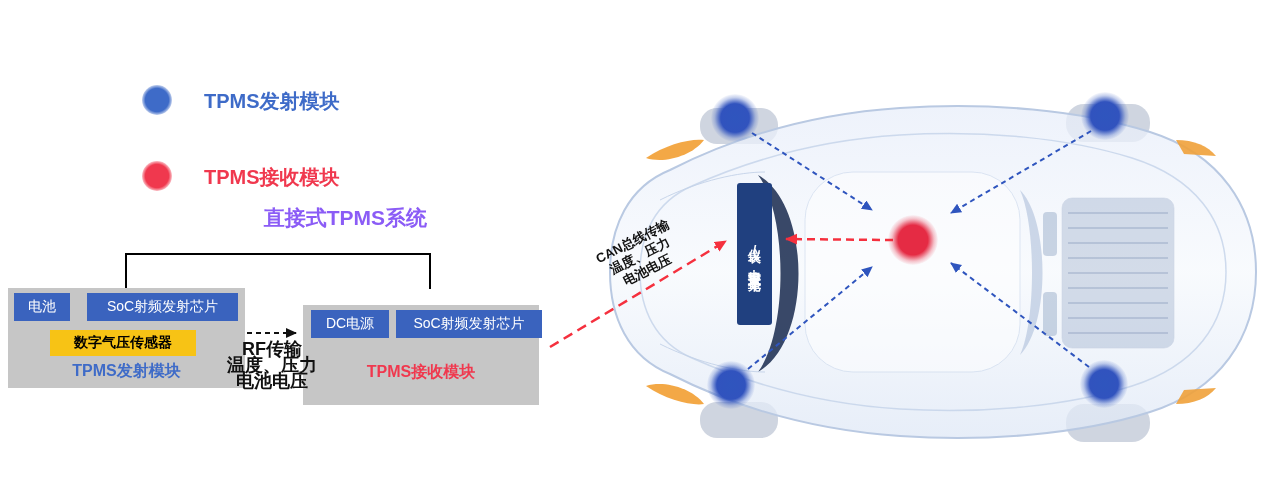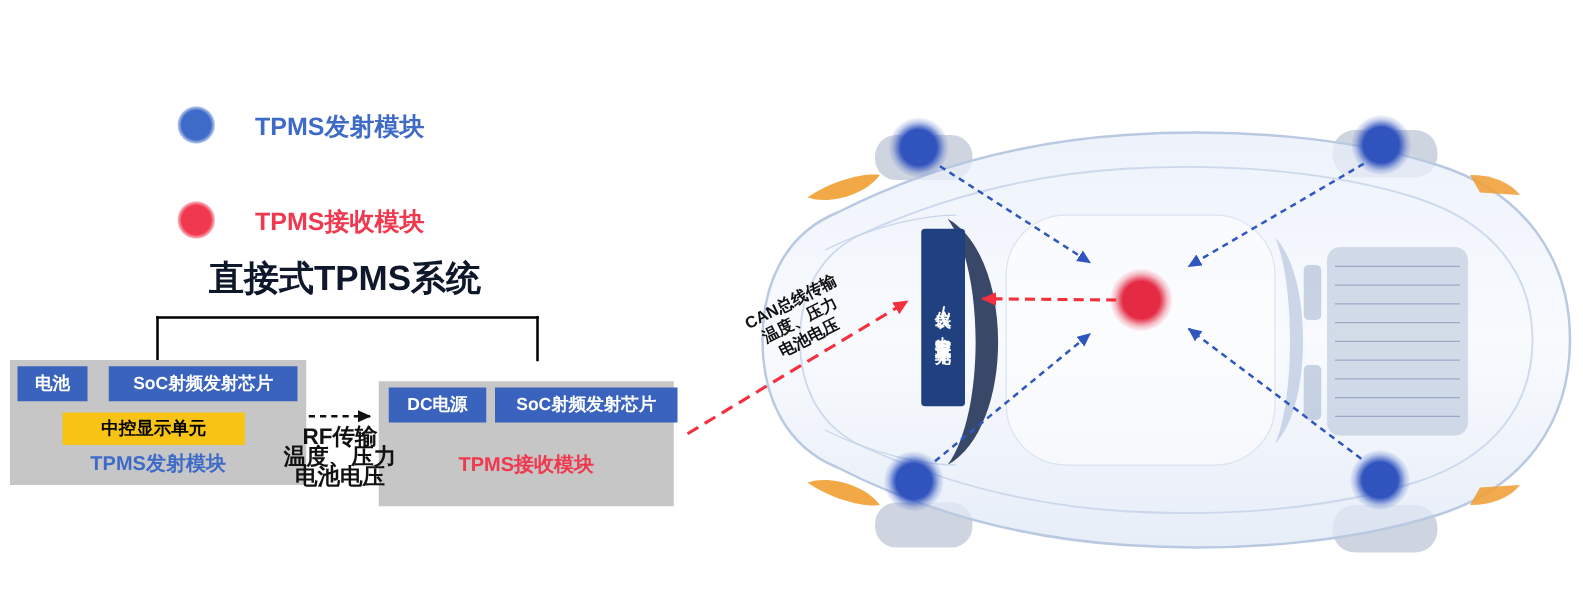--- a/index.html
+++ b/index.html
@@ -8,29 +8,29 @@
 
   
   .legend-dot{position:absolute;width:30px;height:30px;border-radius:50%;}
   .legend-dot.blue{background:radial-gradient(circle,var(--legend-blue) 0%,var(--legend-blue) 55%,rgba(62,107,200,0) 78%);}
   .legend-dot.red{background:radial-gradient(circle,var(--legend-red) 0%,var(--legend-red) 55%,rgba(240,56,78,0) 78%);}
   .legend-label{position:absolute;font-size:20px;font-weight:700;white-space:nowrap;}
   .legend-label.blue{color:var(--legend-blue);}
   .legend-label.red{color:var(--legend-red);}
 
   
-  .diagram-title{position:absolute;left:125px;top:204px;width:302px;text-align:center;
-    font-size:28px;font-weight:700;color:#0f172a;}
+  .diagram-title{position:absolute;left:125px;top:204px;width:302px;text-align:right;
+    font-size:21px;font-weight:700;color:#8b5cf6;}
   .bracket{position:absolute;left:125px;top:253px;width:302px;height:34px;
     border-top:2px solid #000;border-left:2px solid #000;border-right:2px solid #000;}
   .module{position:absolute;background:var(--module-gray);}
   .module.tx{left:8px;top:288px;width:237px;height:100px;}
   .module.rx{left:303px;top:305px;width:236px;height:100px;}
   .chip{position:absolute;display:flex;align-items:center;justify-content:center;
-    background:var(--blue-box);color:#fff;font-weight:700;font-size:14px;white-space:nowrap;}
+    background:var(--blue-box);color:#fff;font-weight:400;font-size:14px;white-space:nowrap;}
   .sensor{position:absolute;display:flex;align-items:center;justify-content:center;
     background:var(--sensor-yellow);color:#000;font-weight:700;font-size:14px;white-space:nowrap;}
   .module-label{position:absolute;left:0;right:0;text-align:center;font-size:16px;font-weight:700;}
   .module-label.tx{bottom:6px;color:var(--legend-blue);}
   .module-label.rx{bottom:22px;color:var(--legend-red);}
 
   .rf-text{position:absolute;left:224px;top:341px;width:96px;text-align:center;
     font-size:18px;font-weight:700;line-height:16px;color:#111;}
   .can-text{position:absolute;left:583px;top:232px;width:114px;text-align:center;
     font-size:13px;font-weight:700;line-height:16px;color:#111;transform:rotate(-27deg);}
@@ -138,21 +138,21 @@
   <div class="legend-label blue" style="left:204px;top:88px">TPMS发射模块</div>
   <div class="legend-dot red" style="left:142px;top:161px"></div>
   <div class="legend-label red" style="left:204px;top:164px">TPMS接收模块</div>
 
   <div class="diagram-title">直接式TPMS系统</div>
   <div class="bracket"></div>
 
   <div class="module tx">
     <div class="chip" style="left:6px;top:5px;width:56px;height:28px">电池</div>
     <div class="chip" style="left:79px;top:5px;width:151px;height:28px">SoC射频发射芯片</div>
-    <div class="sensor" style="left:42px;top:42px;width:146px;height:26px">中控显示单元</div>
+    <div class="sensor" style="left:42px;top:42px;width:146px;height:26px">数字气压传感器</div>
     <div class="module-label tx">TPMS发射模块</div>
   </div>
 
   <div class="module rx">
     <div class="chip" style="left:8px;top:5px;width:78px;height:28px">DC电源</div>
     <div class="chip" style="left:93px;top:5px;width:146px;height:28px">SoC射频发射芯片</div>
     <div class="module-label rx">TPMS接收模块</div>
   </div>
 
   <div class="rf-text">

